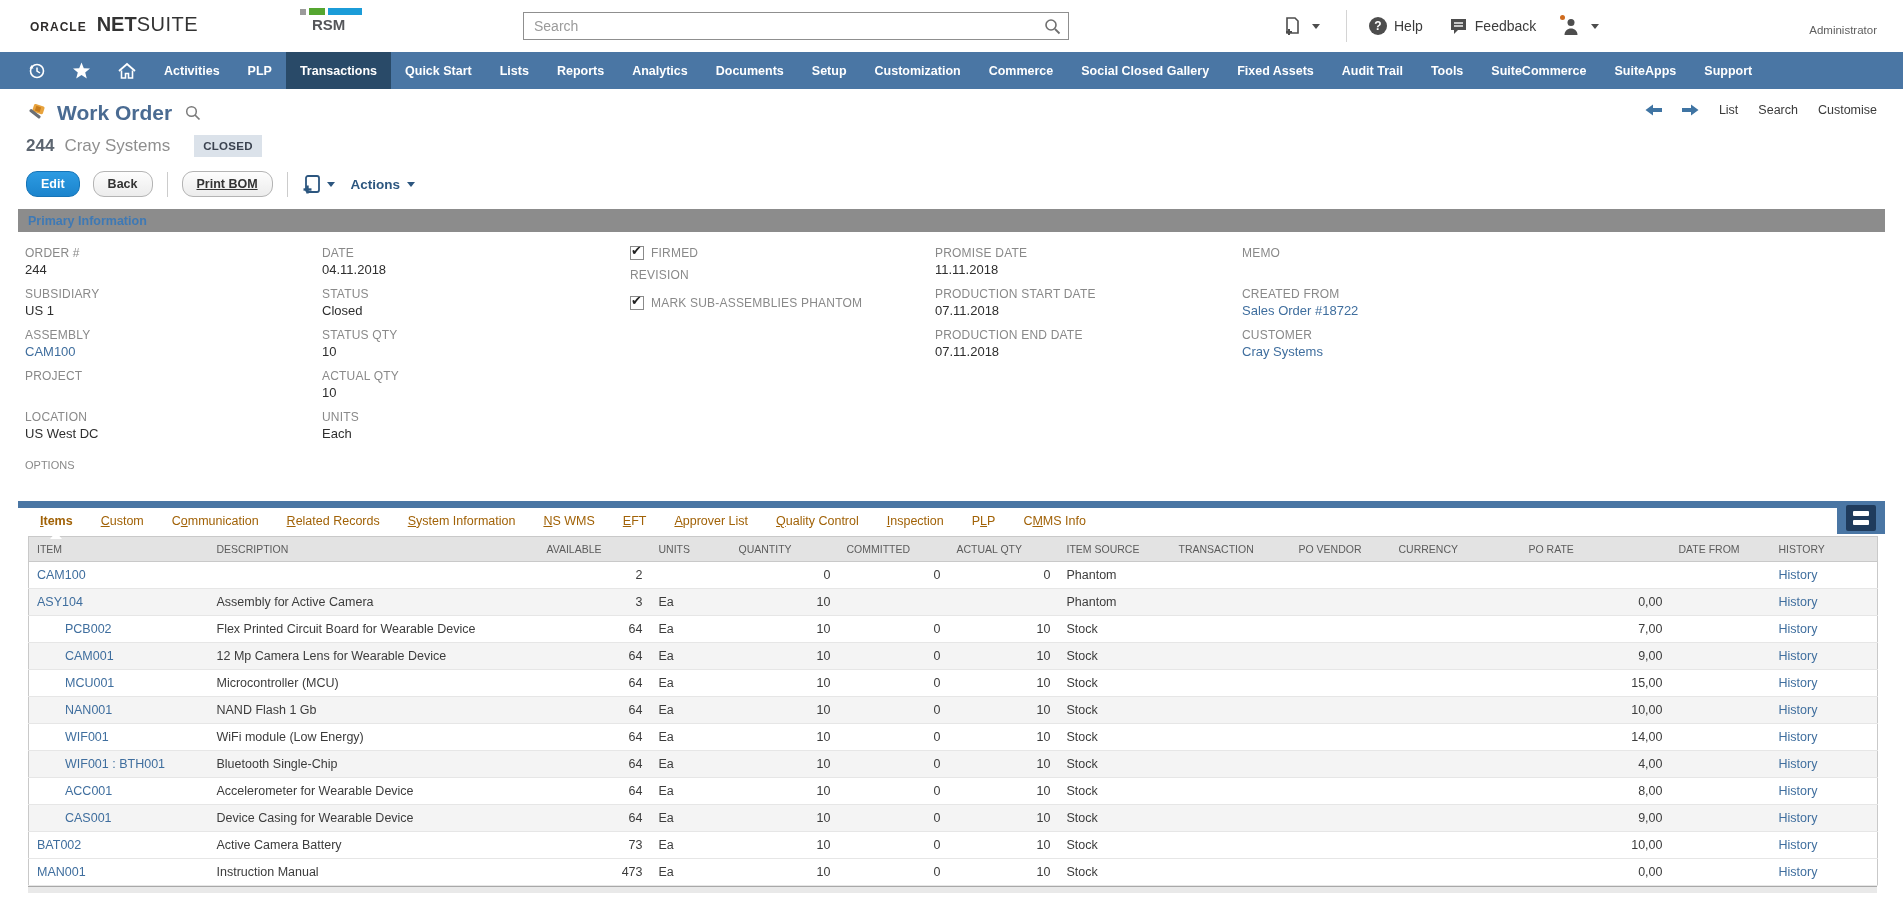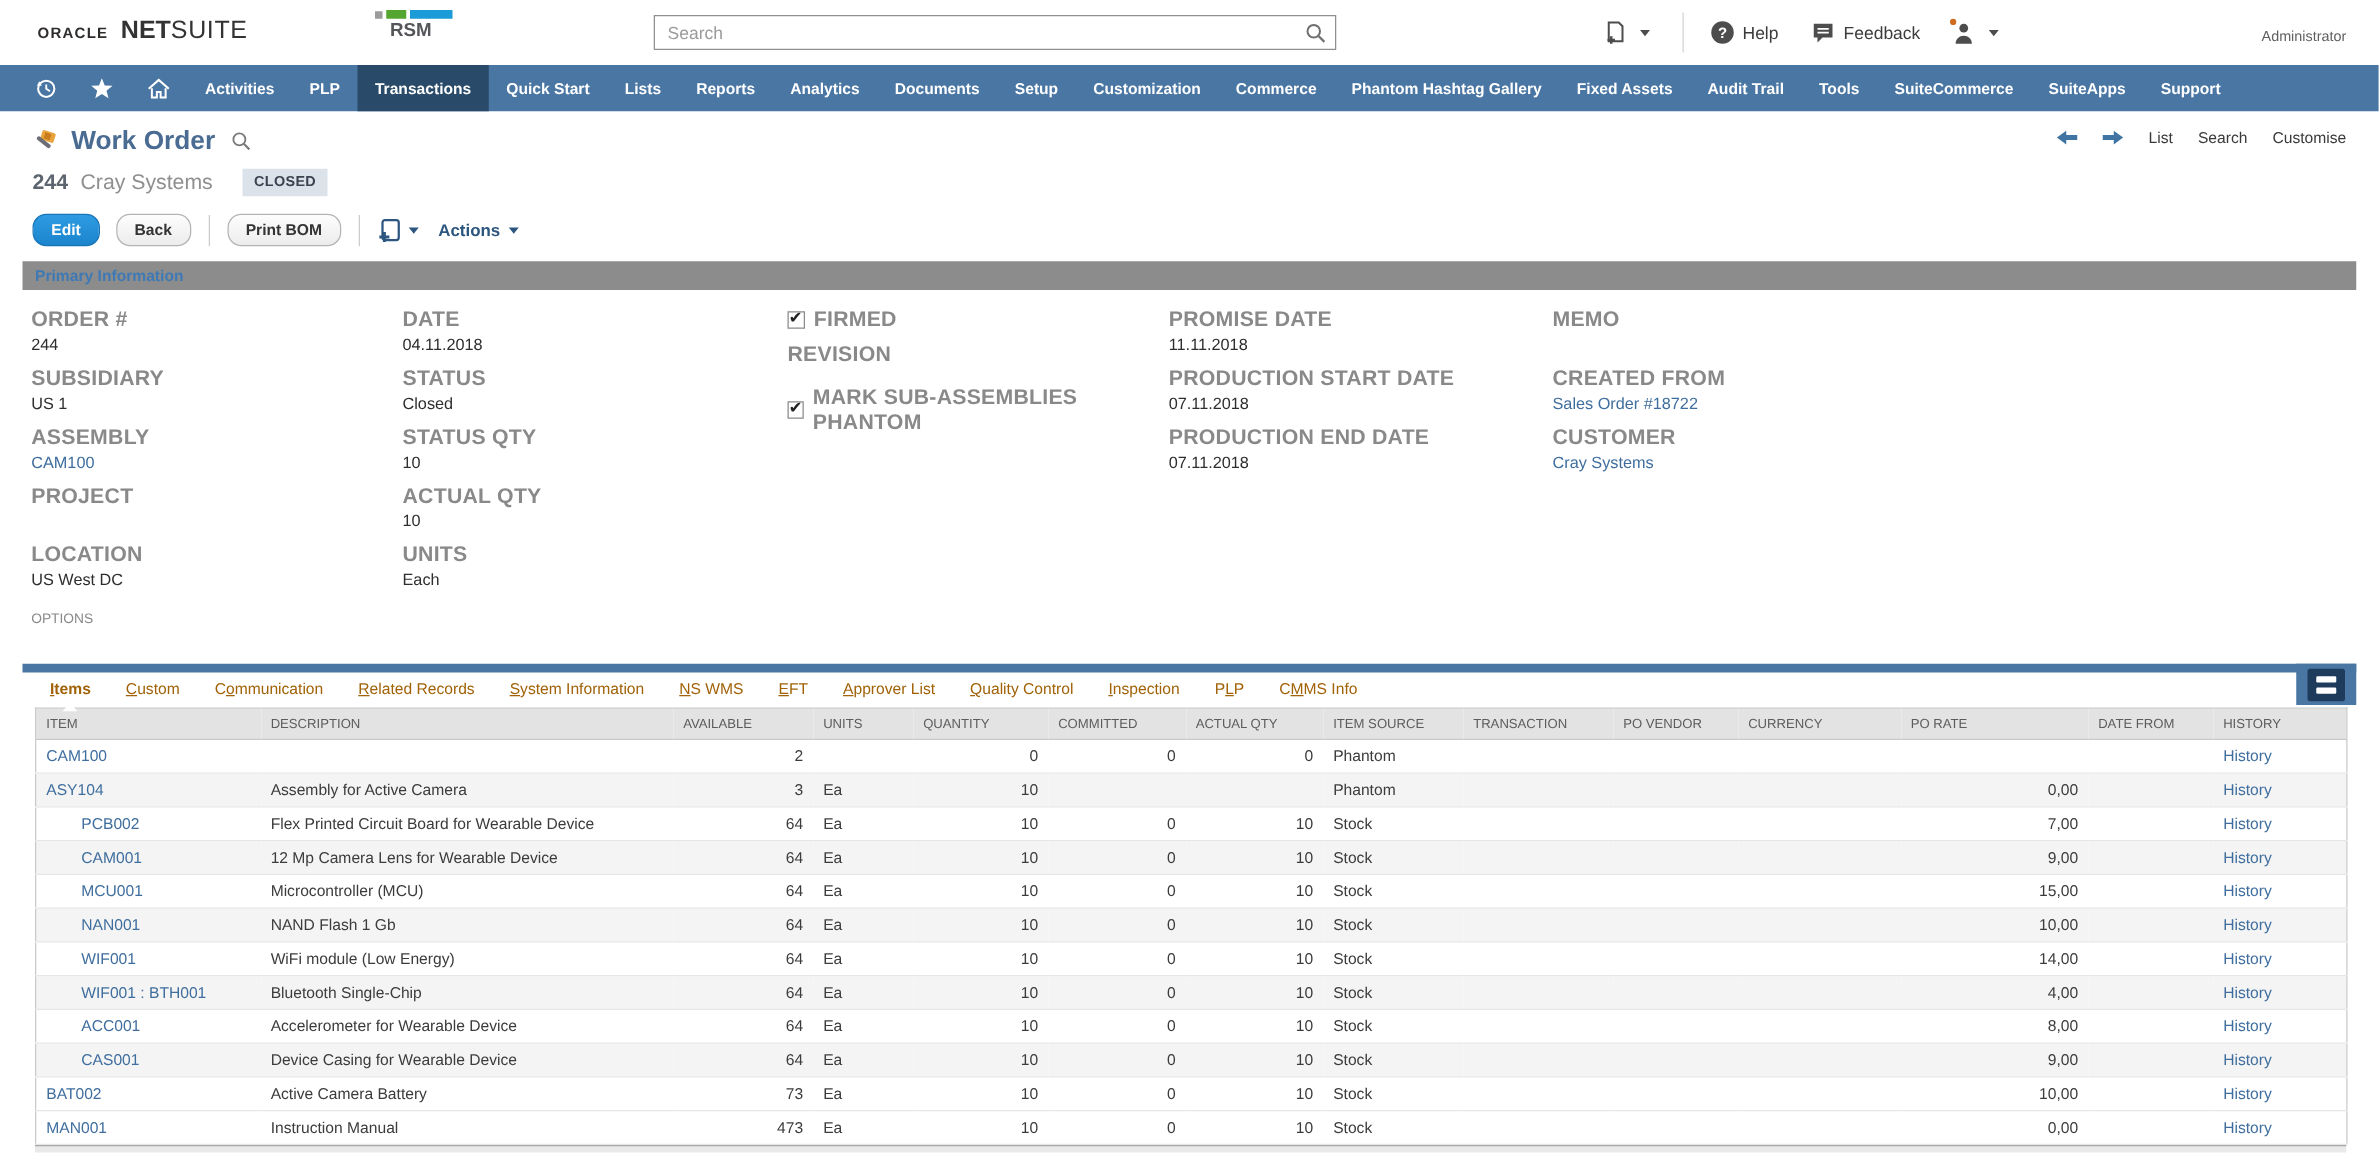--- a/index.html
+++ b/index.html
@@ -64,21 +64,21 @@
   .caret-nav { width:0; height:0; border-left:4px solid transparent; border-right:4px solid transparent;
     border-top:5px solid #2c567f; display:inline-block; }
   .newdoc { display:flex; align-items:center; gap:5px; cursor:pointer; }
   
   .section-bar { margin:12px 18px 0 18px; height:23px; background:#8c8c8c; display:flex; align-items:center; }
   .section-bar .t { font-size:12.5px; font-weight:bold; color:#3e79b5; padding-left:10px; }
   .pi-wrap { padding:14px 0 0 25px; display:flex; }
   .pi-col { width:297px; }
   .pi-col.c2 { width:308px; } .pi-col.c3 { width:305px; } .pi-col.c4 { width:307px; }
   .pi-field { margin-bottom:9px; }
-  .pi-label { font-size:17px; color:#898989; letter-spacing:.2px;font-weight:bold; }
+  .pi-label { font-size:12px; color:#898989; letter-spacing:.2px; }
   .pi-value { font-size:13px; color:#2e2e2e; margin-top:2px; min-height:16px; }
   .pi-value.link { color:#3f6e9e; cursor:pointer; }
   .pi-field.cb { display:flex; align-items:center; gap:7px; margin-bottom:8px; }
   .pi-field.rev-only { margin-bottom:14px; }
   .checkbox { width:14px; height:14px; border:1px solid #8a8a8a; background:#fff; position:relative; cursor:pointer; }
   .checkbox .mark { position:absolute; left:0px; top:-4px; font-size:13px; color:#222; }
   .options-label { font-size:11px; color:#898989; padding:8px 0 0 25px; }
   
   .subtab-bar { position:relative; margin:30px 18px 2px 18px; height:33px; background:#fff; }
   .subtab-bar::before { content:''; position:absolute; left:0; top:0; right:0; height:7px; background:#4a76a4; }
@@ -203,21 +203,21 @@
       <div class="nav-item">PLP</div>
       <div class="nav-item active">Transactions</div>
       <div class="nav-item">Quick Start</div>
       <div class="nav-item">Lists</div>
       <div class="nav-item">Reports</div>
       <div class="nav-item">Analytics</div>
       <div class="nav-item">Documents</div>
       <div class="nav-item">Setup</div>
       <div class="nav-item">Customization</div>
       <div class="nav-item">Commerce</div>
-      <div class="nav-item">Phantom Hashtag Gallery</div>
+      <div class="nav-item">Social Closed Gallery</div>
       <div class="nav-item">Fixed Assets</div>
       <div class="nav-item">Audit Trail</div>
       <div class="nav-item">Tools</div>
       <div class="nav-item">SuiteCommerce</div>
       <div class="nav-item">SuiteApps</div>
       <div class="nav-item">Support</div>
     </div>
 </div>
 
 <div class="rec-header">
@@ -254,21 +254,21 @@
   </div>
   <div class="rec-line">
     <span class="rec-id">244</span>
     <span class="rec-name">Cray Systems</span>
     <span class="status-badge">CLOSED</span>
   </div>
   <div class="btn-row">
     <button class="btn btn-primary">Edit</button>
     <button class="btn btn-gray">Back</button>
     <span class="btn-sep"></span>
-    <button class="btn btn-gray" style="margin-left:0;">Print BOM</button>
+    <button class="btn btn-gray" style="margin-left:0;text-decoration:underline;">Print BOM</button>
     <span class="btn-sep"></span>
     <span class="newdoc">
       <svg width="20" height="21" viewBox="0 0 20 21">
           <path d="M6 2 h9 a2 2 0 0 1 2 2 v12 a2 2 0 0 1 -2 2 h-9 a2 2 0 0 1 -2 -2 v-12 a2 2 0 0 1 2 -2 z" fill="none" stroke="#2c567f" stroke-width="1.8"></path>
           <line x1="1.5" y1="15.5" x2="9.5" y2="15.5" stroke="#2c567f" stroke-width="2.4"></line>
           <line x1="5.5" y1="11.5" x2="5.5" y2="19.5" stroke="#2c567f" stroke-width="2.4"></line>
         </svg>
       <span class="caret-nav"></span>
     </span>
     <span class="actions-menu">

